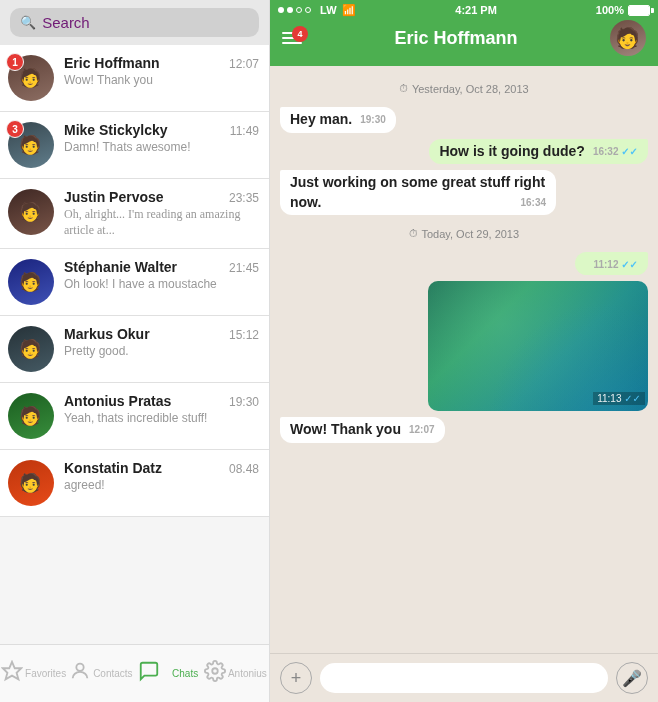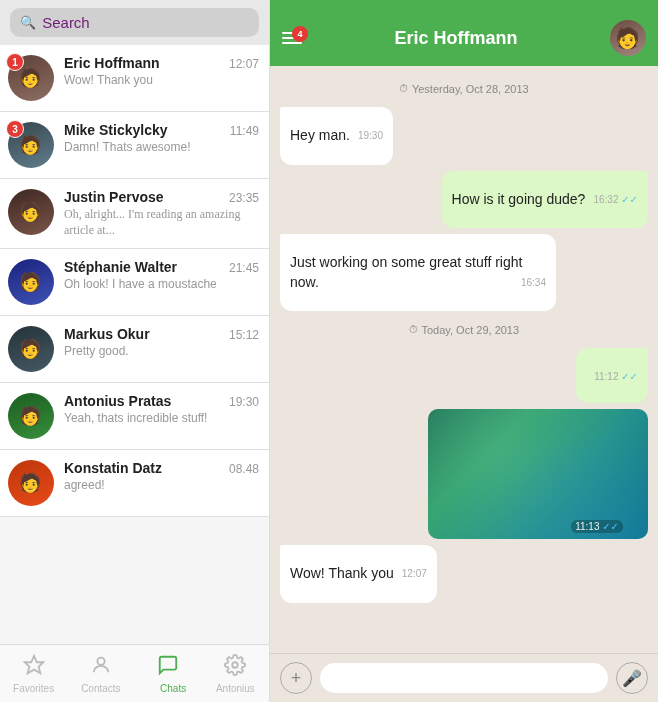--- a/index.html
+++ b/index.html
@@ -120,21 +120,21 @@
     .bottom-nav {
       height: 58px;
       background: #f9f9f9;
       border-top: 1px solid #ddd;
       display: flex;
       align-items: center;
     }
     .nav-item {
       flex: 1;
       display: flex;
-      flex-direction: column;
+      flex-direction: row;
       align-items: center;
       justify-content: center;
       gap: 2px;
       cursor: pointer;
       padding: 6px 0;
     }
     .nav-icon { font-size: 20px; color: #bbb; }
     .nav-icon.active { color: #4CAF50; }
     .nav-label { font-size: 10px; color: #bbb; }
     .nav-label.active { color: #4CAF50; margin-left: 10px; }
@@ -196,25 +196,26 @@
     }
     .date-separator {
       text-align: center;
       color: #888;
       font-size: 11px;
       margin: 6px 0;
       display: flex; align-items: center; justify-content: center; gap: 4px;
     }
     .msg-bubble {
       max-width: 75%;
-      padding: 19px 10px;
+      padding: 3px 10px;
       border-radius: 12px;
       font-size: 14px;
       line-height: 1.4;
       position: relative;
+      font-weight: bold;
     }
     .msg-bubble.incoming {
       background: #fff;
       align-self: flex-start;
       border-top-left-radius: 2px;
       color: #222;
     }
     .msg-bubble.outgoing {
       background: #dcf8c6;
       align-self: flex-end;
@@ -234,26 +235,26 @@
       width: 220px;
       height: 130px;
       border-radius: 10px;
       overflow: hidden;
       align-self: flex-end;
       position: relative;
       background: linear-gradient(135deg, #1a6b52 0%, #2e9e6a 30%, #1e8c8c 60%, #0d6e8a 100%);
     }
     .msg-image-time {
       position: absolute;
-      bottom: 6px; right: 25px;
+      bottom: 6px; right: 3px;
       font-size: 10px;
       color: rgba(255,255,255,0.9);
       background: rgba(0,0,0,0.25);
       padding: 1px 4px;
-      border-radius: 6px;
+      border-radius: 0;
     }
     
     .swirl {
       position: absolute;
       width: 280px; height: 280px;
       border-radius: 50%;
       top: -80px; left: -30px;
       background: radial-gradient(ellipse at 40% 40%, rgba(100,200,150,0.4), transparent 70%);
       transform: rotate(-20deg);
     }
@@ -441,20 +442,37 @@
             <circle cx="12" cy="12" r="3"></circle>
             <path d="M19.4 15a1.65 1.65 0 0 0 .33 1.82l.06.06a2 2 0 0 1-2.83 2.83l-.06-.06a1.65 1.65 0 0 0-1.82-.33 1.65 1.65 0 0 0-1 1.51V21a2 2 0 0 1-4 0v-.09A1.65 1.65 0 0 0 9 19.4a1.65 1.65 0 0 0-1.82.33l-.06.06a2 2 0 0 1-2.83-2.83l.06-.06A1.65 1.65 0 0 0 4.68 15a1.65 1.65 0 0 0-1.51-1H3a2 2 0 0 1 0-4h.09A1.65 1.65 0 0 0 4.6 9a1.65 1.65 0 0 0-.33-1.82l-.06-.06a2 2 0 0 1 2.83-2.83l.06.06A1.65 1.65 0 0 0 9 4.68a1.65 1.65 0 0 0 1-1.51V3a2 2 0 0 1 4 0v.09a1.65 1.65 0 0 0 1 1.51 1.65 1.65 0 0 0 1.82-.33l.06-.06a2 2 0 0 1 2.83 2.83l-.06.06A1.65 1.65 0 0 0 19.4 9a1.65 1.65 0 0 0 1.51 1H21a2 2 0 0 1 0 4h-.09a1.65 1.65 0 0 0-1.51 1z"></path>
           </svg></span>
         <span class="nav-label">Antonius</span>
       </div>
     </div>
 </div>
 
 <div class="right-panel">
 
+  <div class="status-bar">
+    <div class="status-left">
+      <div class="signal-dot"></div>
+      <div class="signal-dot"></div>
+      <div class="signal-dot empty"></div>
+      <div class="signal-dot empty"></div>
+      &nbsp;<span>LW</span>
+      &nbsp;📶
+    </div>
+    <span>4:21 PM</span>
+    <div class="status-right">
+      <span>100%</span>
+      <div class="battery-icon">
+        <div class="battery-fill"></div>
+      </div>
+    </div>
+  </div>
 
   <div class="chat-header">
     <div class="menu-badge-wrap">
       <div class="menu-lines">
         <div class="menu-line"></div>
         <div class="menu-line"></div>
         <div class="menu-line"></div>
       </div>
       <div class="menu-badge">4</div>
     </div>

